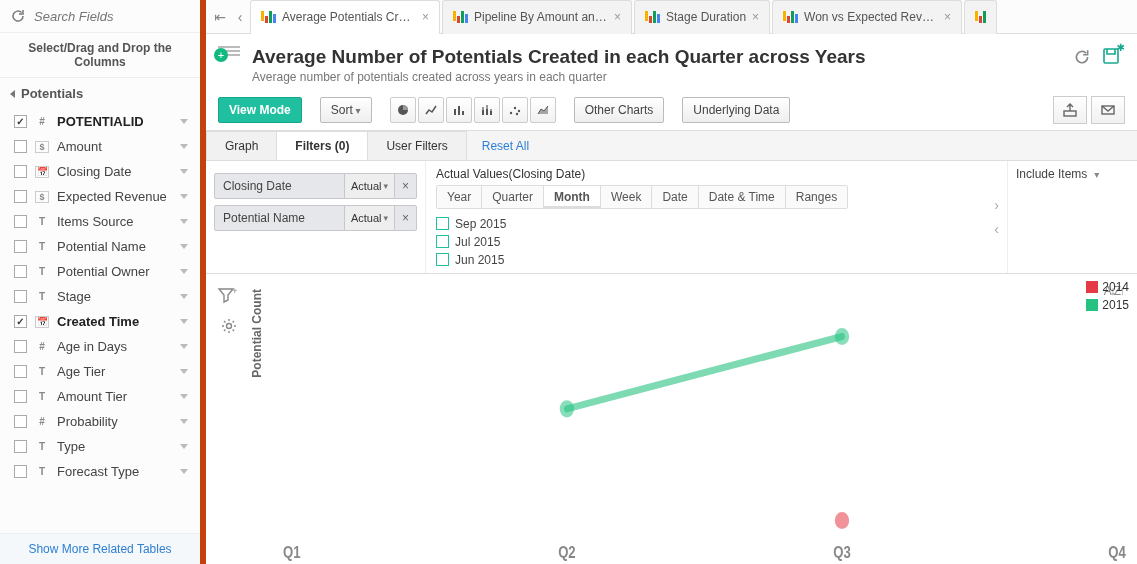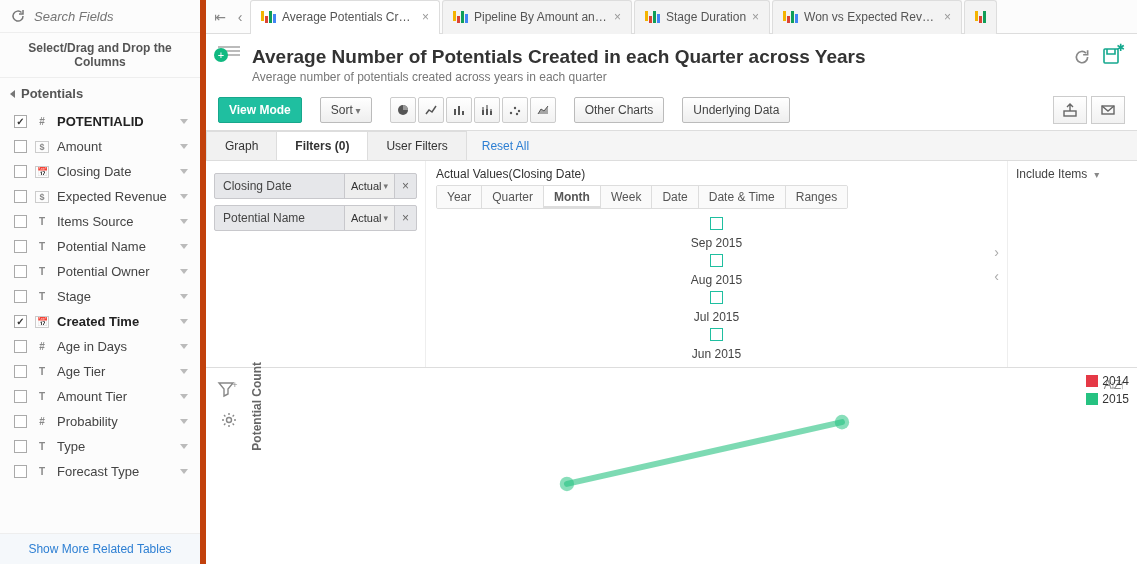--- a/index.html
+++ b/index.html
@@ -76,21 +76,21 @@
   .chip .chip-dd::after{content:" ▾"; font-size:9px;color:#777;}
   .chip .chip-x { border-left:1px solid #c8c8cc; width:22px; text-align:center; color:#666; cursor:pointer; height:100%; display:flex;align-items:center;justify-content:center;}
   
   .fp-mid { flex:1; padding:6px 10px; position:relative;}
   .fp-mid-title { font-size:12px; font-weight:400; margin-bottom:4px;}
   .range-tabs { display:flex; border:1px solid #ddd; border-radius:2px; overflow:hidden; width:fit-content;}
   .range-tab { padding:4px 10px; font-size:12px; border-right:1px solid #ddd; cursor:pointer; background:#fafafa; color:#555;}
   .range-tab:last-child{border-right:none;}
   .range-tab.active { background:#fff; font-weight:600; box-shadow:inset 0 -2px 0 #ddd;}
   .month-list { margin-top:8px; display:flex; flex-direction:column; gap:4px;}
-  .month-item { display:flex; align-items:center; gap:6px; font-size:12px; color:#444;flex-direction:column;}
+  .month-item { display:flex; align-items:flex-start; gap:6px; font-size:12px; color:#444;}
   .month-item .chk { border-color:#1fbfa0;}
   .nav-arrows { position:absolute; right:8px; top:50%; transform:translateY(-50%); display:flex; flex-direction:column; gap:8px; color:#aaa; font-size:14px;}
   
   .fp-right { width:130px; border-left:1px solid #eee; padding:6px 8px; font-size:12px; color:#444;}
   .fp-right::after { content:" ▾"; color:#888; margin-left:4px; font-size:10px;}
   
   .chart-area { flex:1; display:flex; position:relative; padding:6px 8px 0 8px;}
   .side-tools { width:30px; display:flex; flex-direction:column; gap:10px; padding-top:6px; color:#888;}
   .side-tools .tool{cursor:pointer; text-align:center;}
   .chart-box { flex:1; position:relative; }
@@ -399,24 +399,20 @@
             <div class="range-tab active">Month</div>
             <div class="range-tab">Week</div>
             <div class="range-tab">Date</div>
             <div class="range-tab">Date &amp; Time</div>
             <div class="range-tab">Ranges</div>
           </div>
         <div class="month-list" id="month-list">
             <div class="month-item">
               <span class="chk"></span>
               <span>Sep 2015</span>
-            </div>
-            <div class="month-item">
-              <span class="chk"></span>
-              <span>Aug 2015</span>
             </div>
             <div class="month-item">
               <span class="chk"></span>
               <span>Jul 2015</span>
             </div>
             <div class="month-item">
               <span class="chk"></span>
               <span>Jun 2015</span>
             </div>
           </div>

